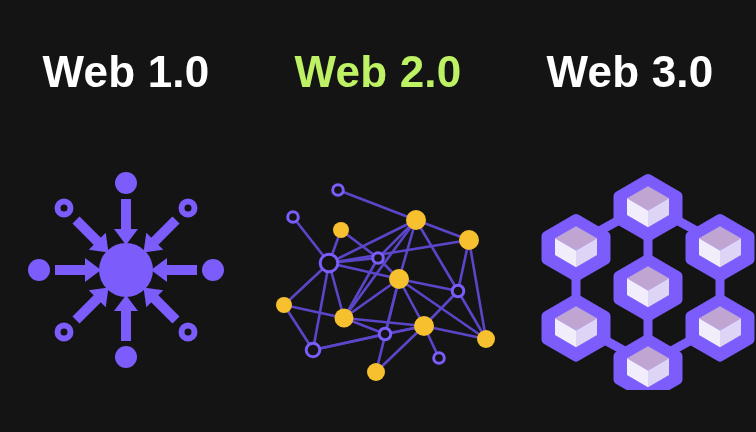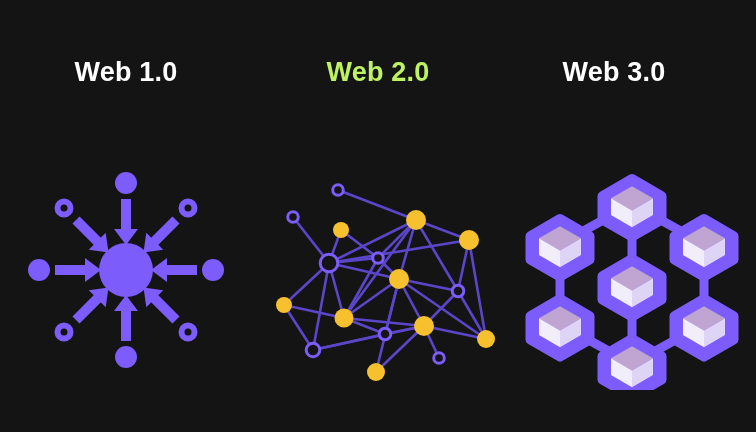--- a/index.html
+++ b/index.html
@@ -25,30 +25,30 @@
     position: absolute;
     top: 0;
     width: 252px;
     height: 432px;
     display: flex;
     flex-direction: column;
     align-items: center;
   }
   #panel-web1 { left: 0; }
   #panel-web2 { left: 252px; }
-  #panel-web3 { left: 488px; }
+  #panel-web3 { left: 504px; }
 
   .panel-title {
     position: absolute;
     top: 52px;
     left: 0;
     width: 100%;
     text-align: center;
     color: #ffffff;
-    font-size: 27px;
+    font-size: 44px;
     font-weight: 700;
     letter-spacing: 0.2px;
     line-height: 40px;
     white-space: nowrap;
     font-family: "Liberation Sans", sans-serif;
   }
   .panel-figure {
     position: absolute;
     top: 150px;
     left: 0;

